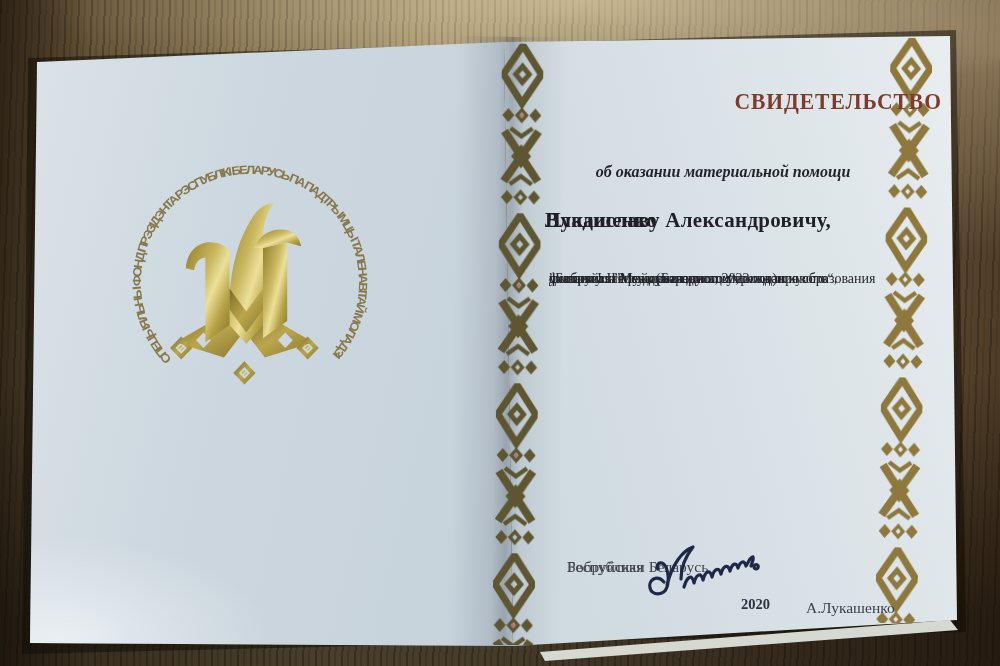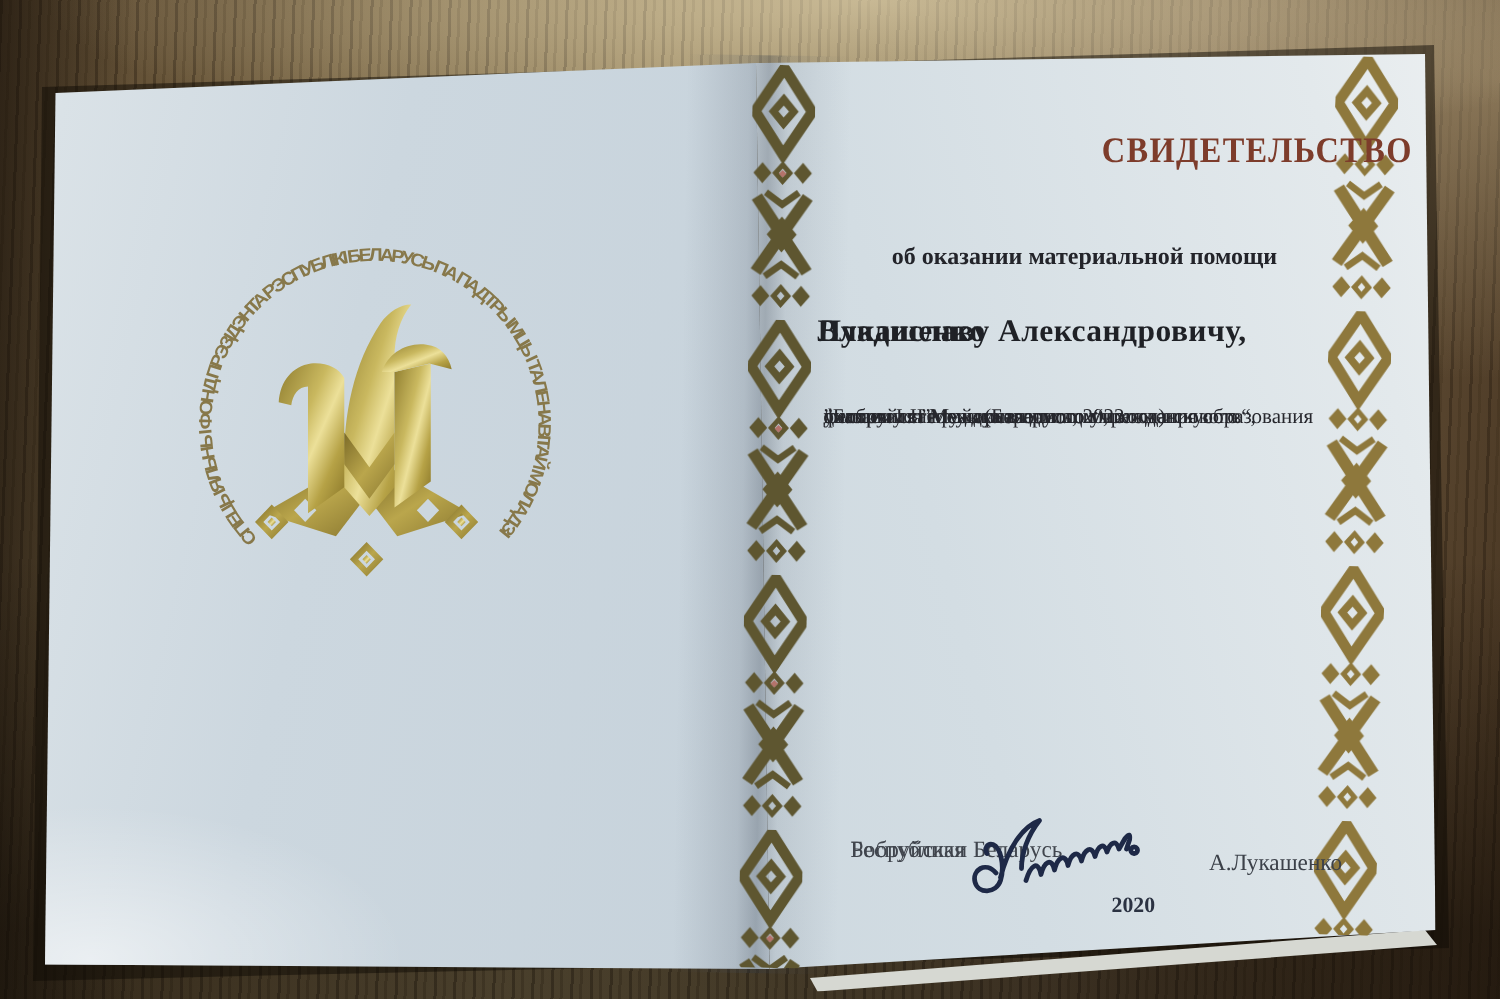--- a/index.html
+++ b/index.html
@@ -47,28 +47,28 @@
   .strip-fold{left:502px;top:43px;width:42px;height:602px;
     transform:rotate(.95deg);transform-origin:top left;color:var(--ornament-fold,#5e5630);}
   .strip-edge{left:891px;top:37px;width:42px;height:586px;
     transform:rotate(1.6deg);transform-origin:top left;color:var(--ornament-edge,#8e783c);}
 
   
   .title{left:557px;top:88px;width:332px;text-align:center;
     font-size:24px;font-weight:700;letter-spacing:1px;color:var(--title-text,#7d3c2b);}
   .title span{display:inline-block;transform:scaleX(.9);}
   .subtitle{left:557px;top:163px;width:332px;text-align:center;
-    font-size:16px;font-weight:700;color:#23242a;}
+    font-size:16px;font-weight:700;font-style:italic;color:#23242a;}
   .recipient{left:545px;top:207px;width:356px;text-align:center;
     font-size:21px;font-weight:700;line-height:27px;color:#1f2126;letter-spacing:.3px;}
   .body{left:549px;top:269px;width:348px;text-align:center;
     font-size:14px;line-height:20px;color:#26272d;}
   .sig-position{left:567px;top:556px;width:220px;
     font-size:15.5px;line-height:21px;color:#40454d;}
-  .signer{left:806px;top:567px;width:120px;font-size:15.5px;color:#3c4149;}
+  .signer{left:806px;top:599px;width:120px;font-size:15.5px;color:#3c4149;}
   .year{left:683px;top:596px;width:145px;text-align:center;
     font-size:14.5px;font-weight:700;color:var(--year-ink,#2b3242);}
   .sig-svg{left:642px;top:536px;width:185px;height:62px;color:var(--signature-ink,#1e2947);}
 
   
   .emblem{left:98px;top:152px;width:305px;height:245px;}
   .emblem text{font-family:"Liberation Sans",sans-serif;font-weight:700;
     font-size:12px;letter-spacing:-2px;fill:var(--arc-text,#87784a);}
 </style>
 </head>

